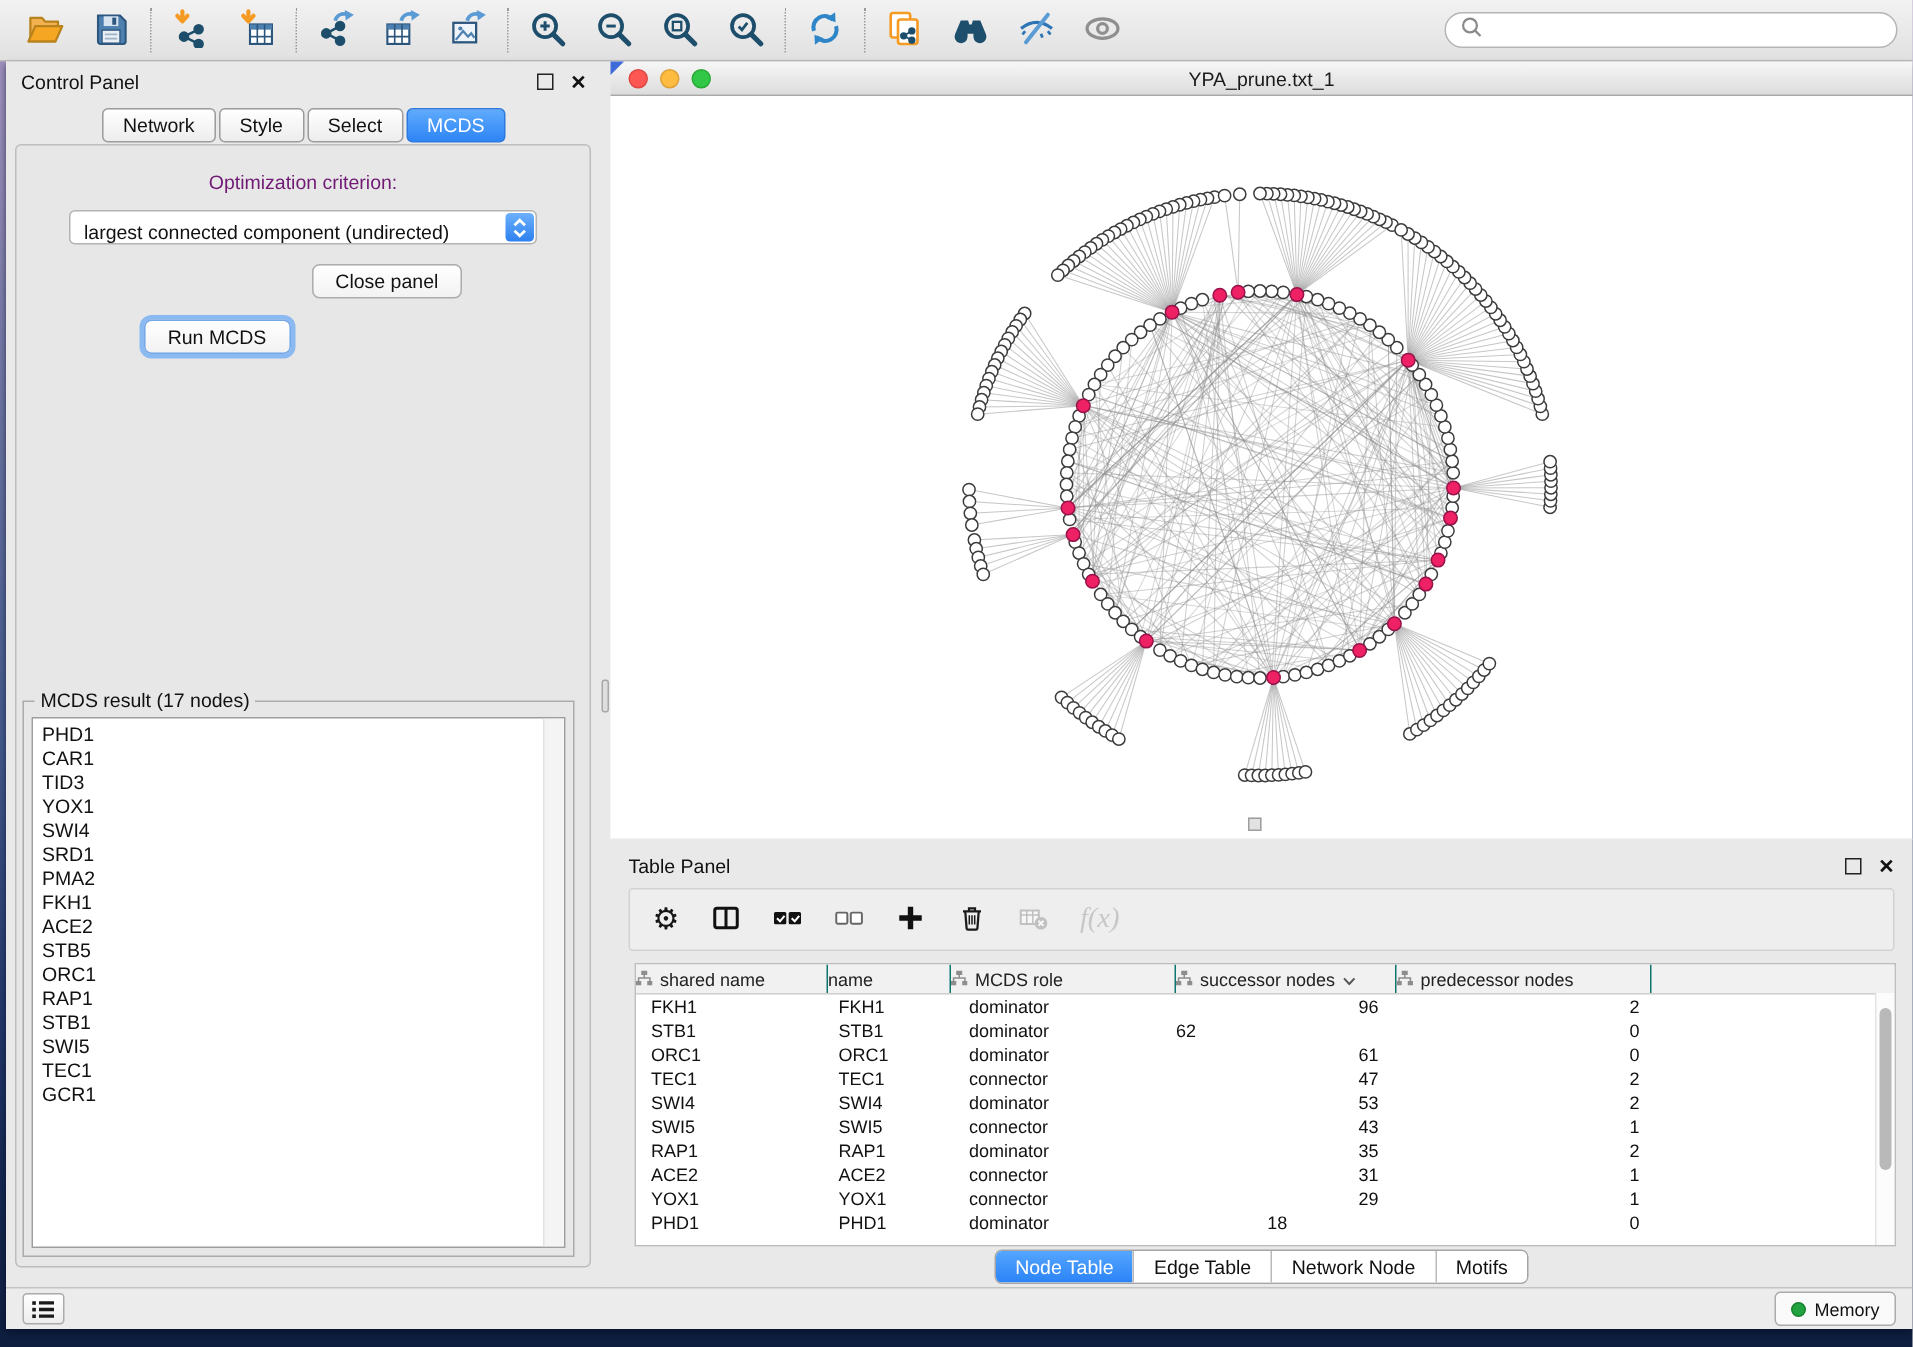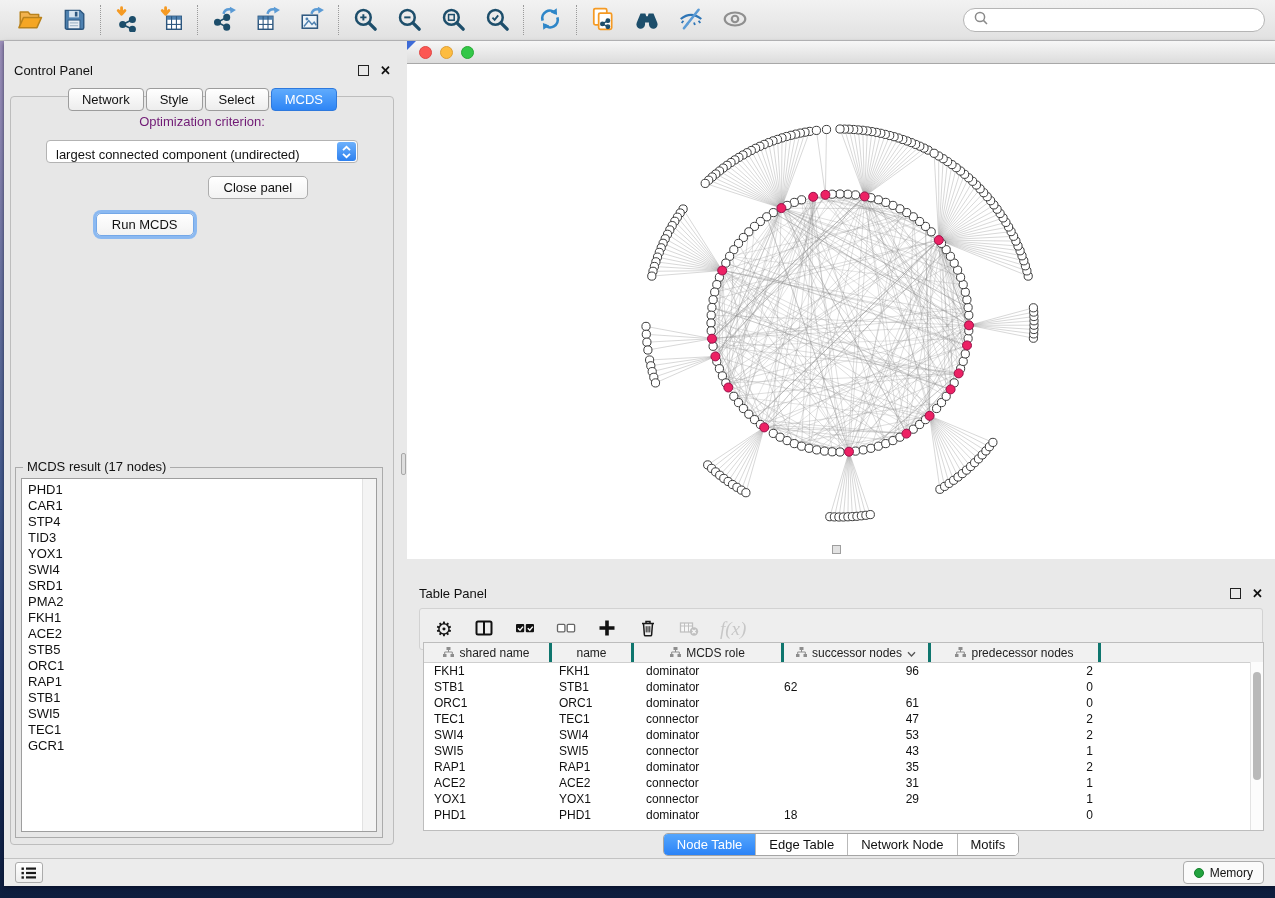--- a/index.html
+++ b/index.html
@@ -17,21 +17,21 @@
   .tb-group{display:flex;align-items:center;gap:14px;padding:0 11px;}
   .tb-sep{width:0;height:30px;border-left:1px dotted #9a9a9a;}
   .tb-btn{width:30px;height:30px;display:flex;align-items:center;justify-content:center;background:none;border:none;padding:0;}
   .searchbox{margin-left:auto;margin-right:10px;width:282px;height:22px;border:1px solid #b5b5b5;border-radius:12px;background:#fff;display:flex;align-items:center;padding:0 9px;gap:5px;}
   .searchbox input{border:none;outline:none;background:transparent;flex:1;font-size:13px;font-family:"Liberation Sans",sans-serif;}
 
   .below{position:absolute;left:4px;top:41px;right:0;bottom:12px;background:#ececec;box-shadow:0 2px 4px rgba(5,10,30,.6);}
 
   
   .cpanel{position:absolute;left:0;top:0;width:397px;bottom:28px;background:#e9e9e9;}
-  .panel-head{height:26px;display:flex;align-items:center;padding:0 10px;margin-top:16px;}
+  .panel-head{height:26px;display:flex;align-items:center;padding:0 10px;}
   .panel-title{font-size:13px;color:#111;}
   .panel-head .hicons{margin-left:auto;display:flex;align-items:center;gap:11px;}
   .float-ico{width:9px;height:9px;border:1.5px solid #222;display:inline-block;}
   .close-ico{font-size:13px;font-weight:bold;color:#111;line-height:1;}
   .cp-tabs{display:flex;justify-content:center;gap:2px;margin-top:5px;position:relative;z-index:2;}
   .cp-tab{padding:3px 13px;font-size:13px;color:#111;background:linear-gradient(#ffffff,#ededed);border:1px solid #9c9c9c;border-radius:4px;}
   .cp-tab.sel{background:linear-gradient(#5fabfd,#2e85f5);border-color:#2e79dd;color:#fff;}
   .cp-content{position:absolute;left:6px;right:7px;top:55px;bottom:13px;background:#e7e7e7;border:1px solid #bdbdbd;border-radius:4px;}
   .opt-label{text-align:center;margin-top:17px;font-size:13px;color:#701a75;}
   .selectbox{margin:11px auto 0 auto;width:312px;height:23px;background:#fff;border:1px solid #b3b3b3;border-radius:4px;position:relative;display:flex;align-items:flex-end;box-sizing:border-box;padding-left:9px;font-size:13px;color:#111;}
@@ -67,21 +67,21 @@
 
   
   .tpanel{position:absolute;left:0;right:0;top:523px;bottom:0;background:#e9e9e9;}
   .tp-toolbar{margin:2px 12px 0 12px;height:40px;background:#eeeeee;border:1px solid #d2d2d2;border-radius:3px;display:flex;align-items:center;gap:21px;padding:0 15px;}
   .tp-ico{display:flex;align-items:center;justify-content:center;background:none;border:none;padding:0;}
   .tp-ico .gearchar{font-size:20px;color:#161616;line-height:1;}
   .tp-ico.disabled{opacity:.55;}
   .fx{font-family:"Liberation Serif",serif;font-style:italic;font-size:19px;color:#a8a8a8;}
   .ttable{position:absolute;left:16px;right:11px;top:78px;height:187px;background:#fff;border:1px solid #bdbdbd;overflow:hidden;}
   .thead{height:19px;background:#f1f1f1;border-bottom:1px solid #cfcfcf;display:flex;}
-  .th{box-sizing:border-box;border-right:3px solid #0f766e;display:flex;align-items:center;justify-content:center;gap:5px;font-size:12px;color:#222;height:19px;}
+  .th{box-sizing:border-box;border-right:1px solid #0f766e;display:flex;align-items:center;justify-content:flex-start;gap:5px;font-size:12px;color:#222;height:19px;}
   .trow{height:16px;display:flex;align-items:center;font-size:12px;color:#111;}
   .td{box-sizing:border-box;overflow:hidden;white-space:nowrap;}
   .vscroll{position:absolute;right:0;top:19px;bottom:0;width:12px;background:#fcfcfc;border-left:1px solid #e3e3e3;}
   .vthumb{position:absolute;left:2px;right:2px;top:10px;height:108px;background:#b9b9b9;border-radius:5px;}
   .tp-tabs{position:absolute;left:0;right:0;bottom:2px;display:flex;justify-content:center;}
   .seg{display:flex;border:1px solid #a5a5a5;border-radius:5px;overflow:hidden;background:#fff;height:21px;}
   .seg-item{padding:0 13px;font-size:13px;color:#111;display:flex;align-items:center;border-left:1px solid #b9b9b9;background:#fff;}
   .seg-item:first-child{border-left:none;}
   .seg-item.sel{background:linear-gradient(#55a6fd,#2b83f7);color:#fff;}
 
@@ -299,21 +299,20 @@
       <div class="btnrow">
         <button class="pbtn focus">Run MCDS</button>
         <button class="pbtn">Close panel</button>
       </div>
       <div class="groupbox">
         <span class="legend">MCDS result (17 nodes)</span>
         <div class="mcds-list">
           <ul id="mcds-list-ul">
               <li>PHD1</li>
               <li>CAR1</li>
-              <li>STP4</li>
               <li>TID3</li>
               <li>YOX1</li>
               <li>SWI4</li>
               <li>SRD1</li>
               <li>PMA2</li>
               <li>FKH1</li>
               <li>ACE2</li>
               <li>STB5</li>
               <li>ORC1</li>
               <li>RAP1</li>
@@ -335,20 +334,21 @@
   <div class="rstack">
 
     <div class="netpanel">
       <div class="net-titlebar">
         <span class="corner-tri"></span>
         <span class="lights">
           <span class="light red"></span>
           <span class="light yellow"></span>
           <span class="light green"></span>
         </span>
+        <span class="net-title">YPA_prune.txt_1</span>
       </div>
       <div class="net-canvas">
         <svg id="net-svg" width="872" height="496" viewBox="0 0 872 496">
             <g stroke="#8f8f8f" stroke-width="0.7">
               <line x1="374.4" y1="144.1" x2="402.7" y2="67.4" stroke-opacity="0.5"></line>
               <line x1="374.4" y1="144.1" x2="398.0" y2="68.2" stroke-opacity="0.5"></line>
               <line x1="374.4" y1="144.1" x2="393.3" y2="69.1" stroke-opacity="0.5"></line>
               <line x1="374.4" y1="144.1" x2="388.7" y2="70.1" stroke-opacity="0.5"></line>
               <line x1="374.4" y1="144.1" x2="384.1" y2="71.3" stroke-opacity="0.5"></line>
               <line x1="374.4" y1="144.1" x2="379.5" y2="72.5" stroke-opacity="0.5"></line>
@@ -1181,21 +1181,21 @@
               <div class="td" style="width: 128px; padding-left: 10px; box-sizing: border-box;">YOX1</div>
               <div class="td" style="width: 82px; padding-left: 7px; box-sizing: border-box;">YOX1</div>
               <div class="td" style="width: 150px; padding-left: 12px; box-sizing: border-box;">connector</div>
               <div class="td" style="width: 147px; text-align: right; padding-right: 12px; box-sizing: border-box;">29</div>
               <div class="td" style="width: 170px; text-align: right; padding-right: 8px; box-sizing: border-box;">1</div>
             </div>
             <div class="trow">
               <div class="td" style="width: 128px; padding-left: 10px; box-sizing: border-box;">PHD1</div>
               <div class="td" style="width: 82px; padding-left: 7px; box-sizing: border-box;">PHD1</div>
               <div class="td" style="width: 150px; padding-left: 12px; box-sizing: border-box;">dominator</div>
-              <div class="td" style="width: 147px; text-align: left; padding-right: 12px; box-sizing: border-box;">18</div>
+              <div class="td" style="width: 147px; text-align: center; padding-right: 12px; box-sizing: border-box;">18</div>
               <div class="td" style="width: 170px; text-align: right; padding-right: 8px; box-sizing: border-box;">0</div>
             </div>
           </div>
         <div class="vscroll">
             <div class="vthumb"></div>
           </div>
       </div>
       <div class="tp-tabs">
         <div class="seg" id="tp-tabs-seg">
             <div class="seg-item sel">Node Table</div>

